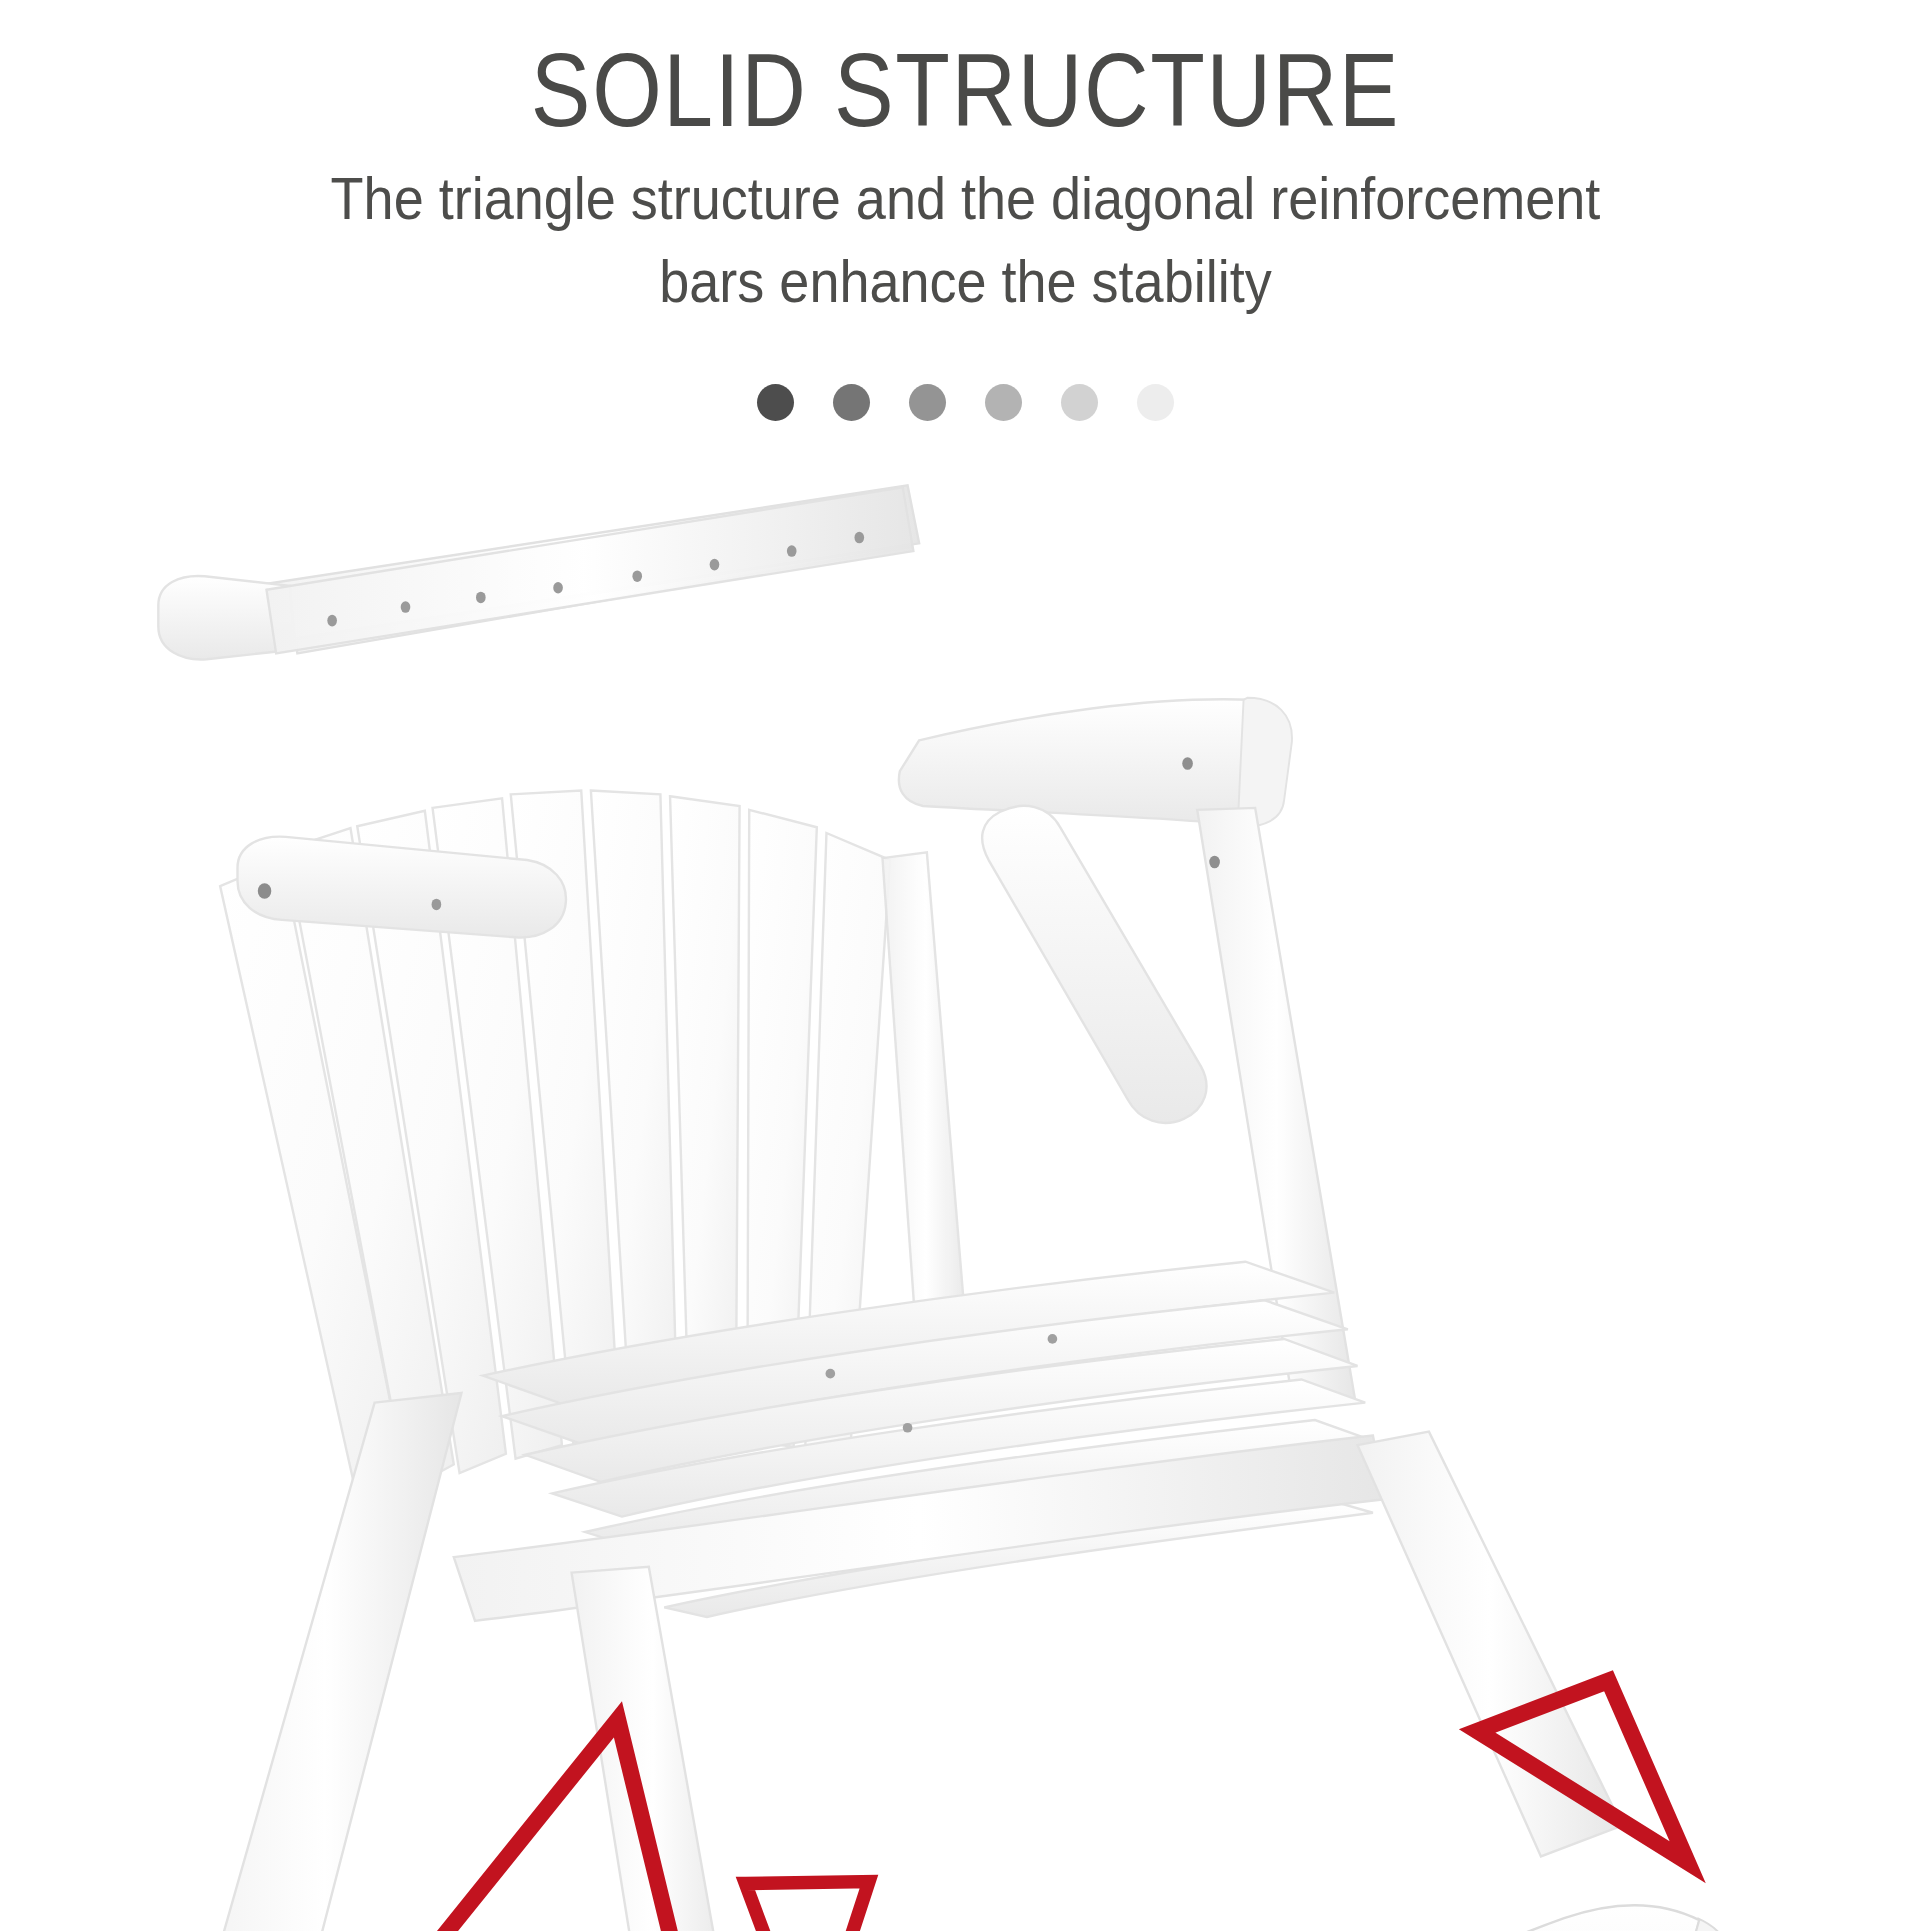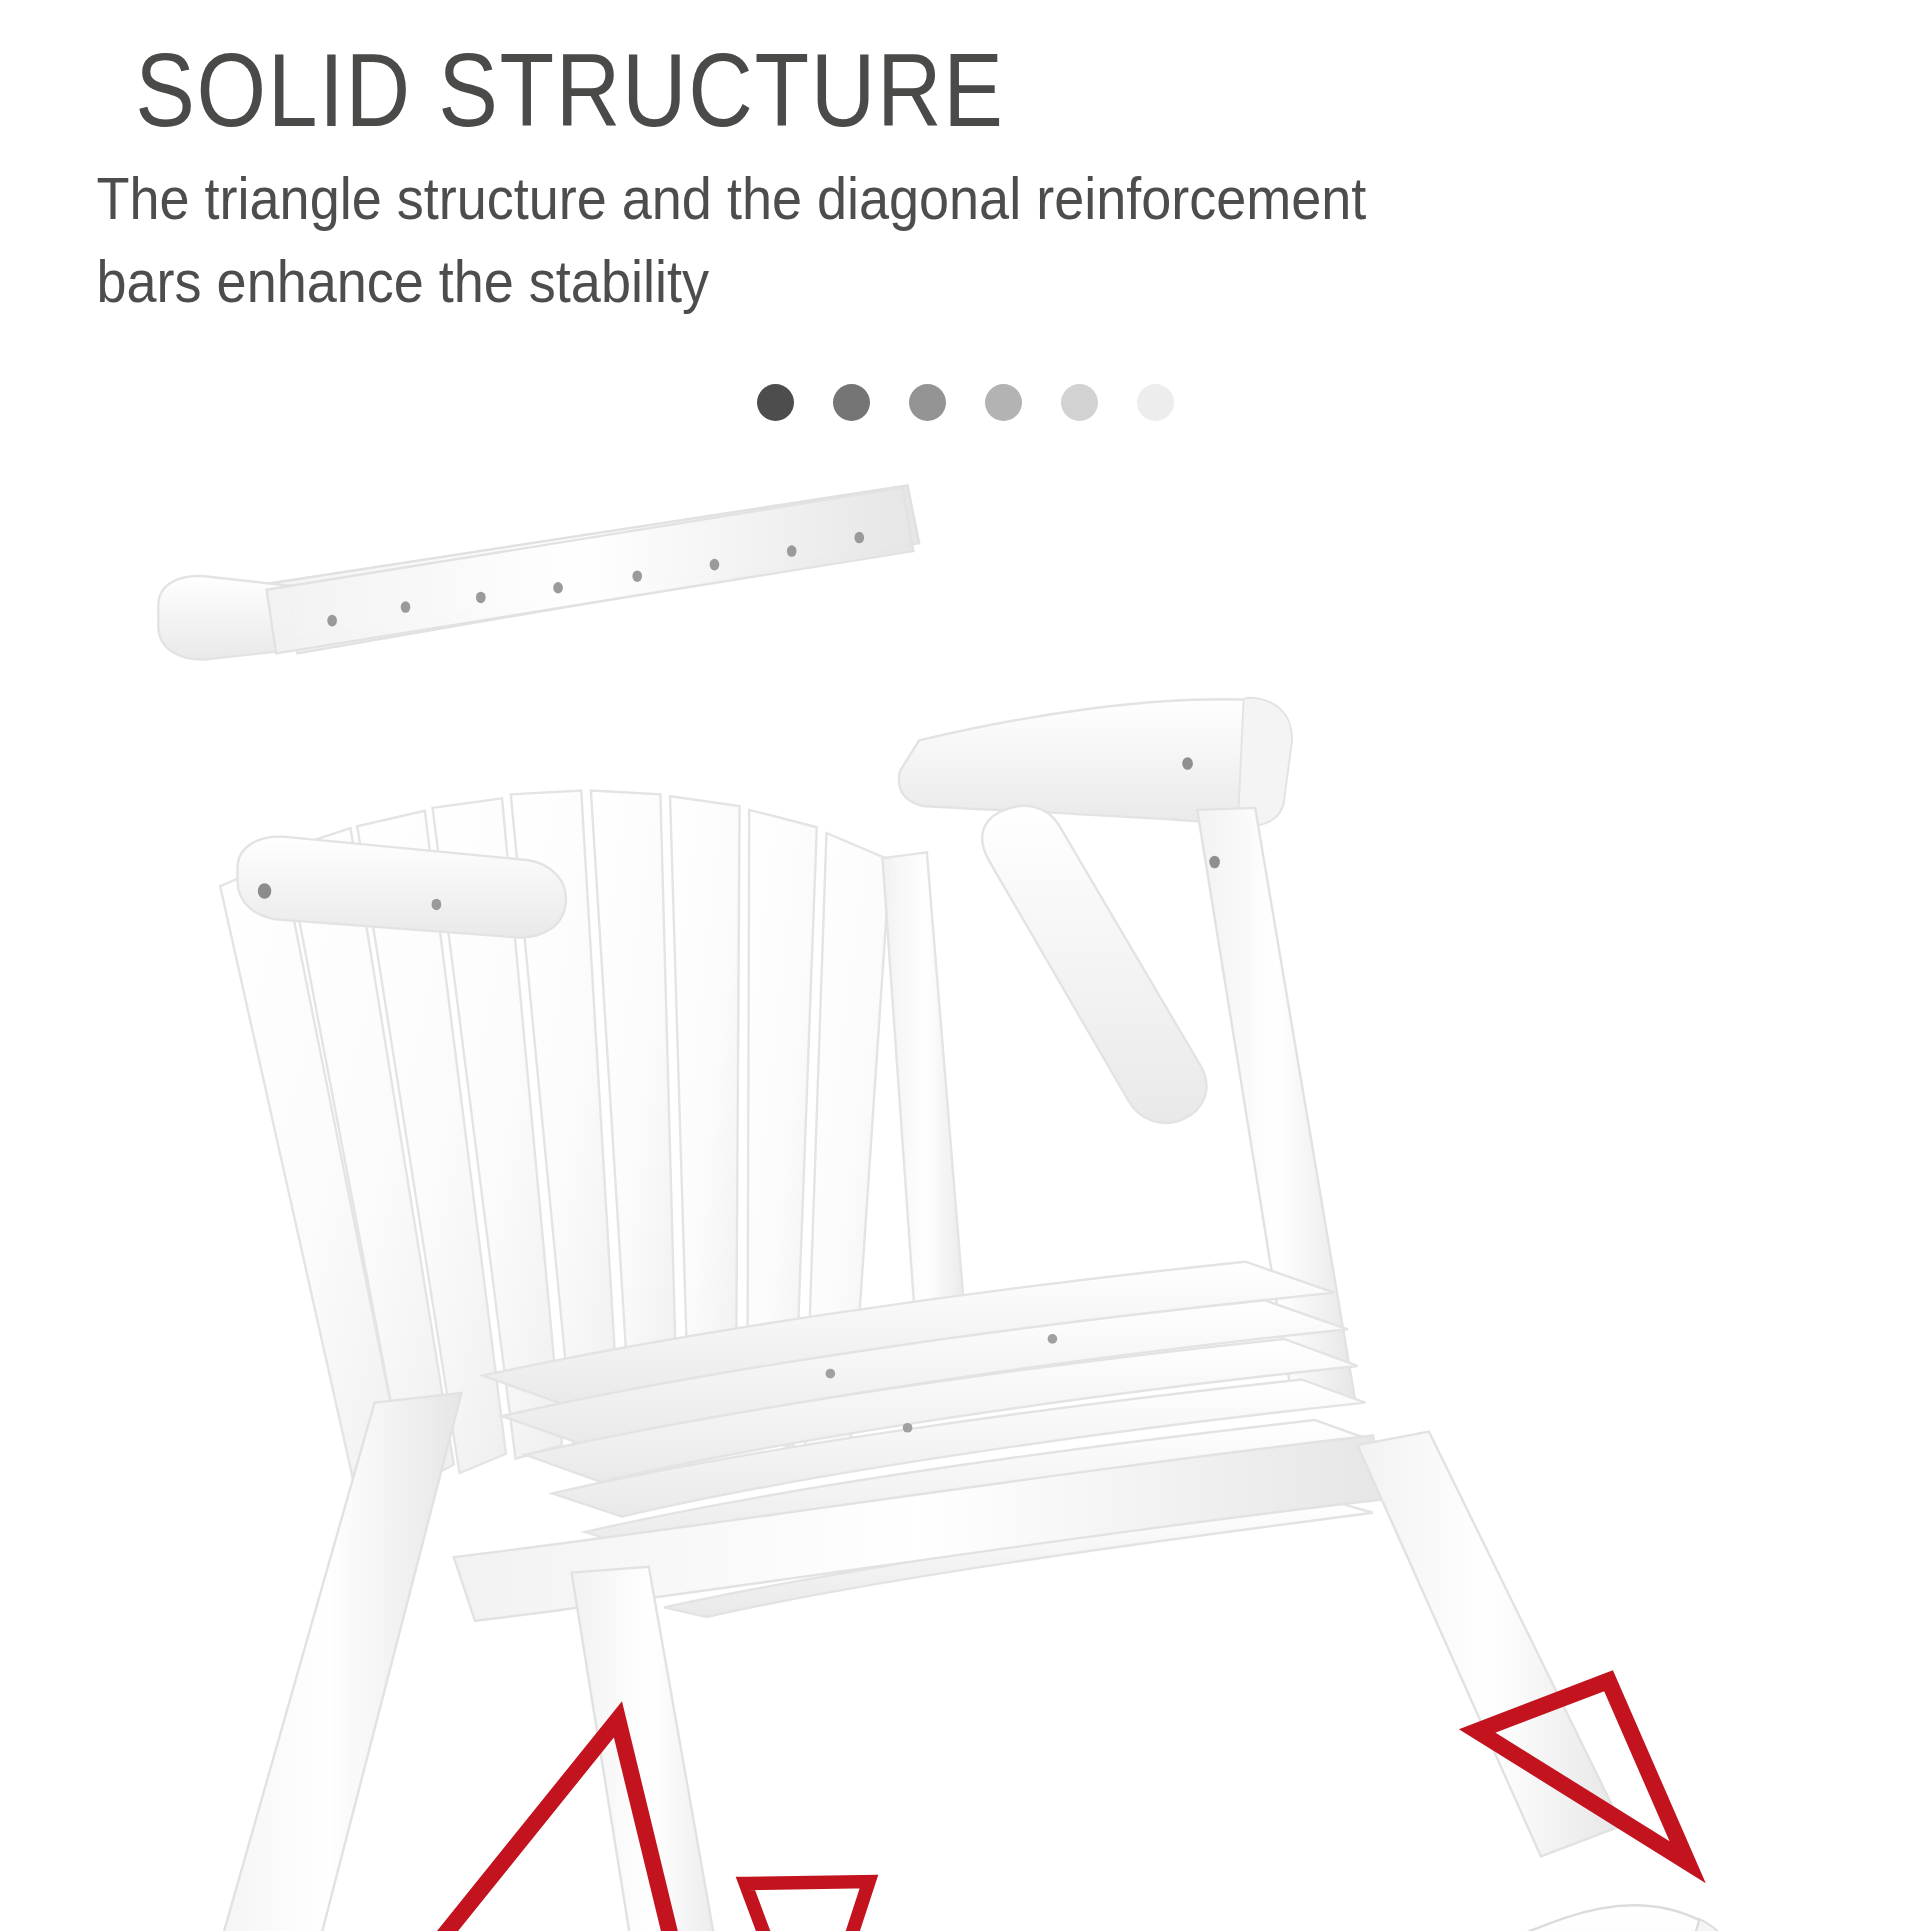--- a/index.html
+++ b/index.html
@@ -7,20 +7,21 @@
   body {
     font-family:"Liberation Sans", sans-serif;
     position:relative;
     overflow:hidden;
   }
 
   
   .header {
     position:absolute;
     top:0; left:0; width:1931px;
+    text-align:center;
     padding-top:37px;
   }
   .title {
     font-family:"Liberation Sans", sans-serif;
     font-size:104px;
     line-height:1.02;
     letter-spacing:1.9px;
     color:#4a4a48;
     font-weight:400;
     transform:scaleX(0.86);

